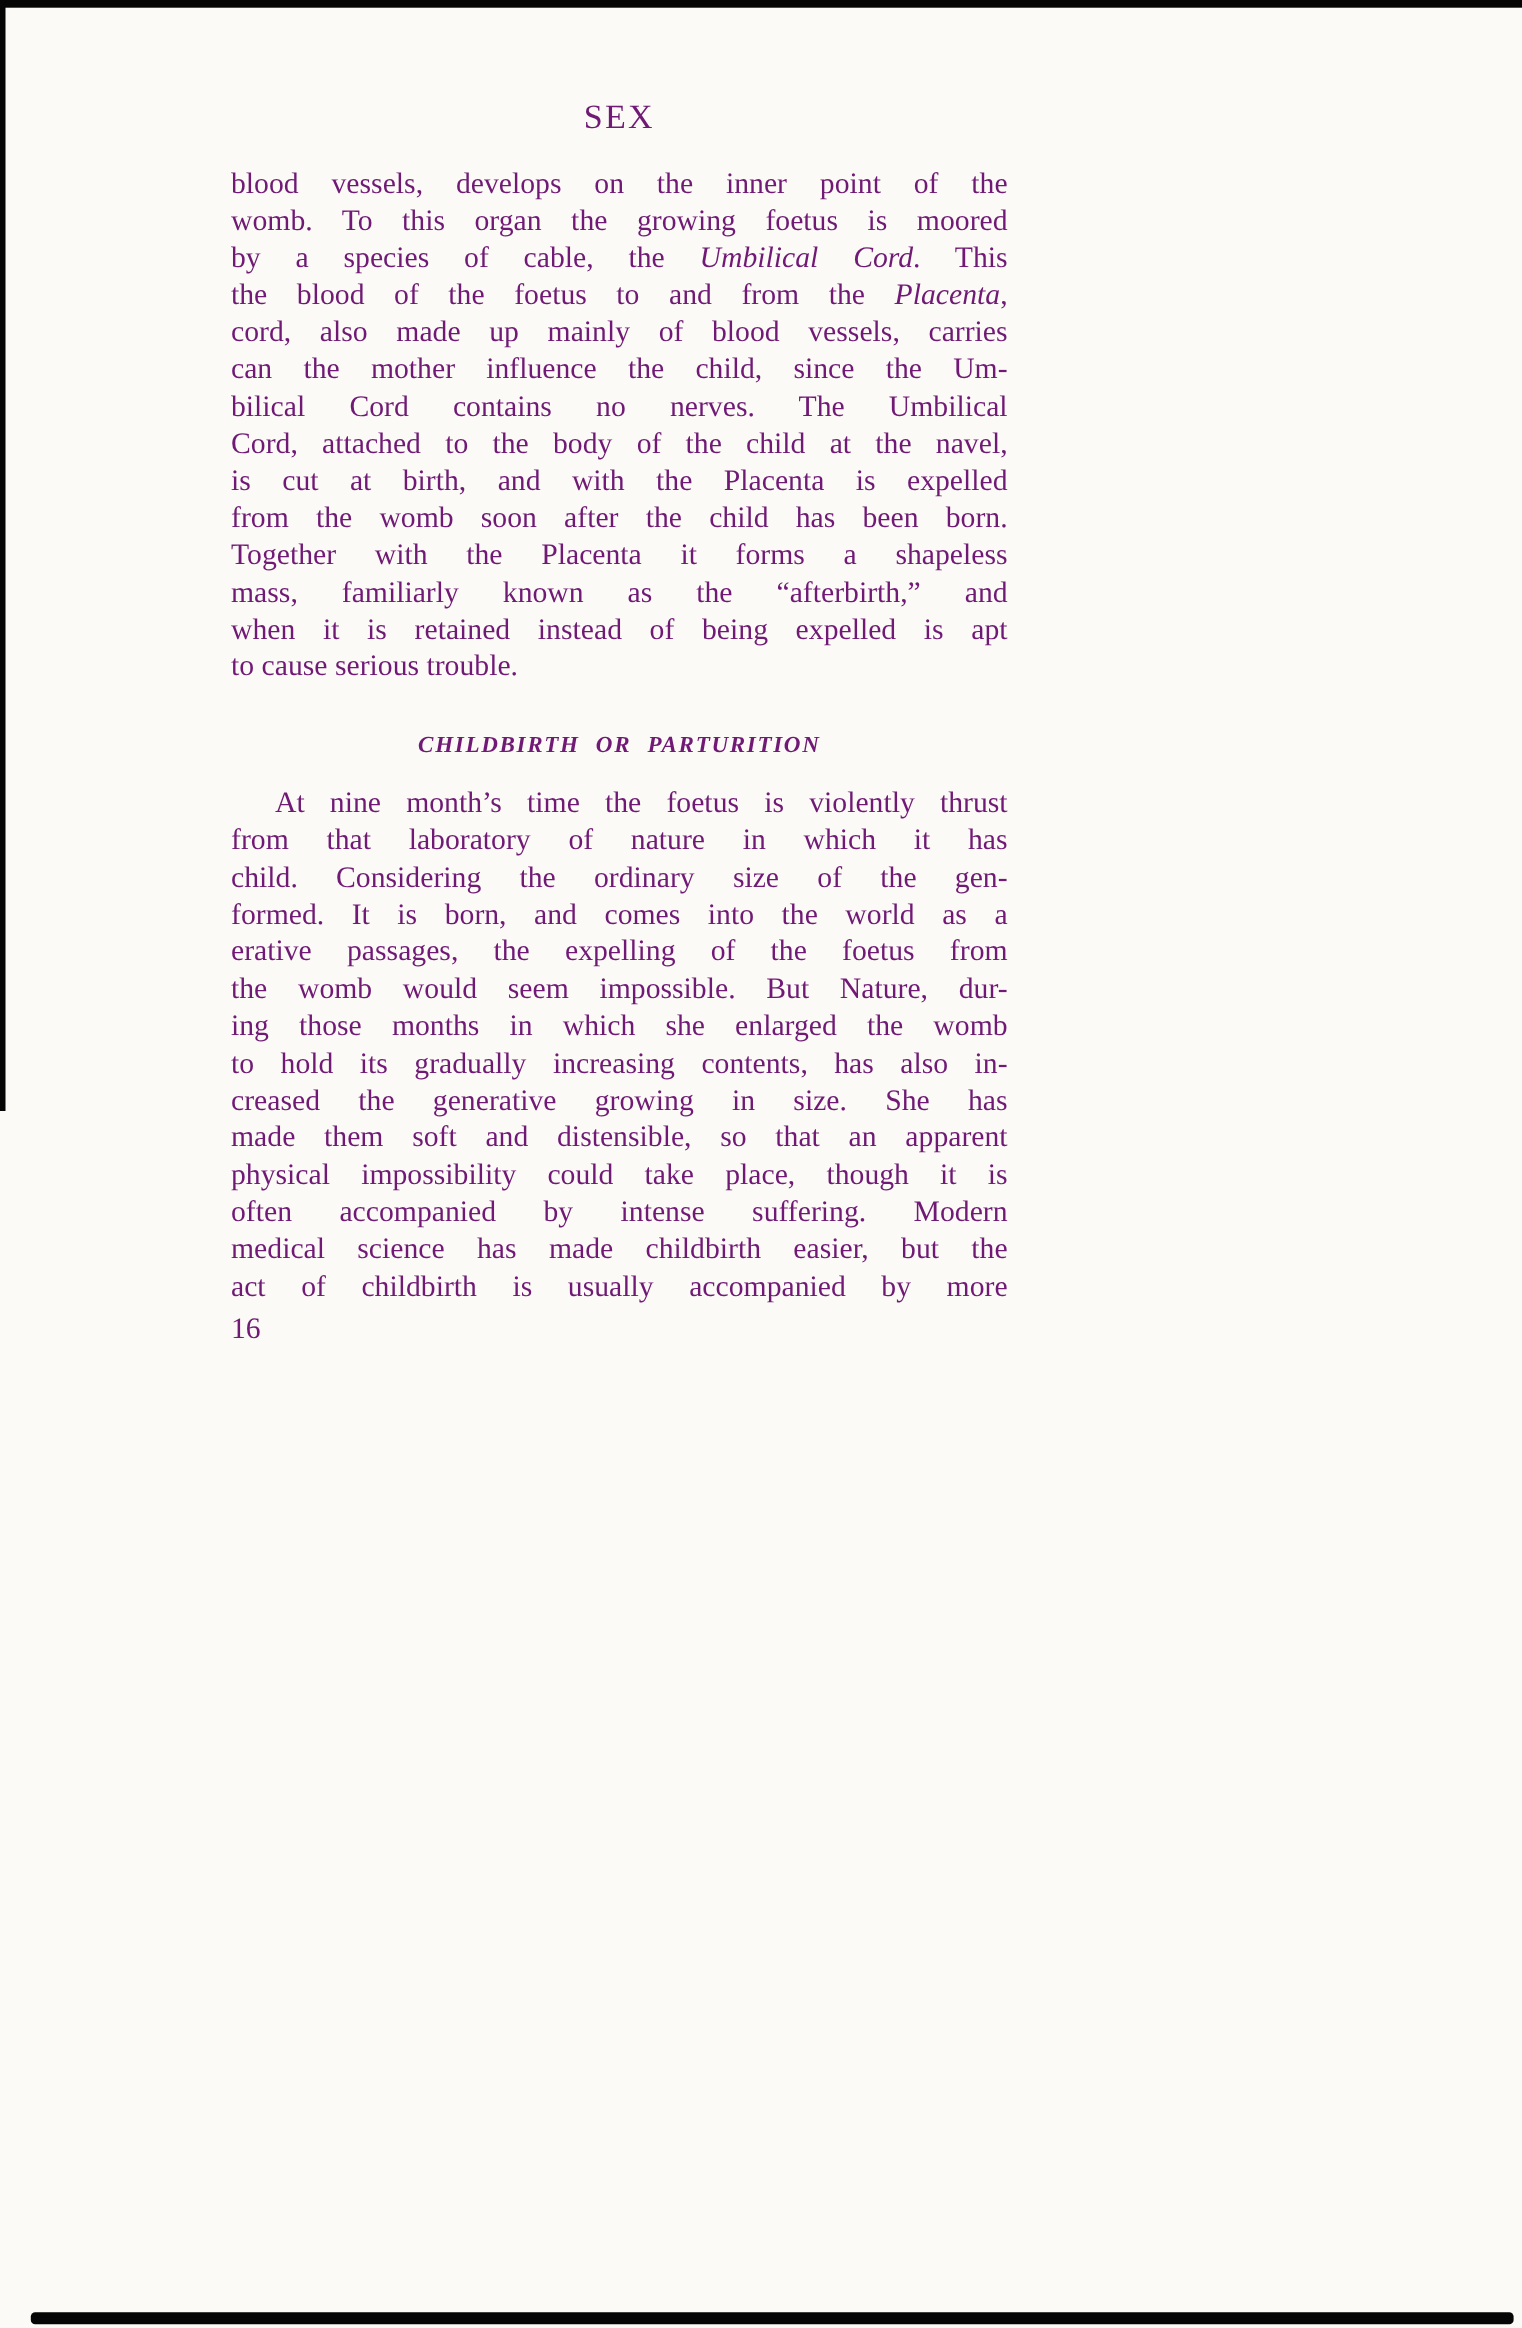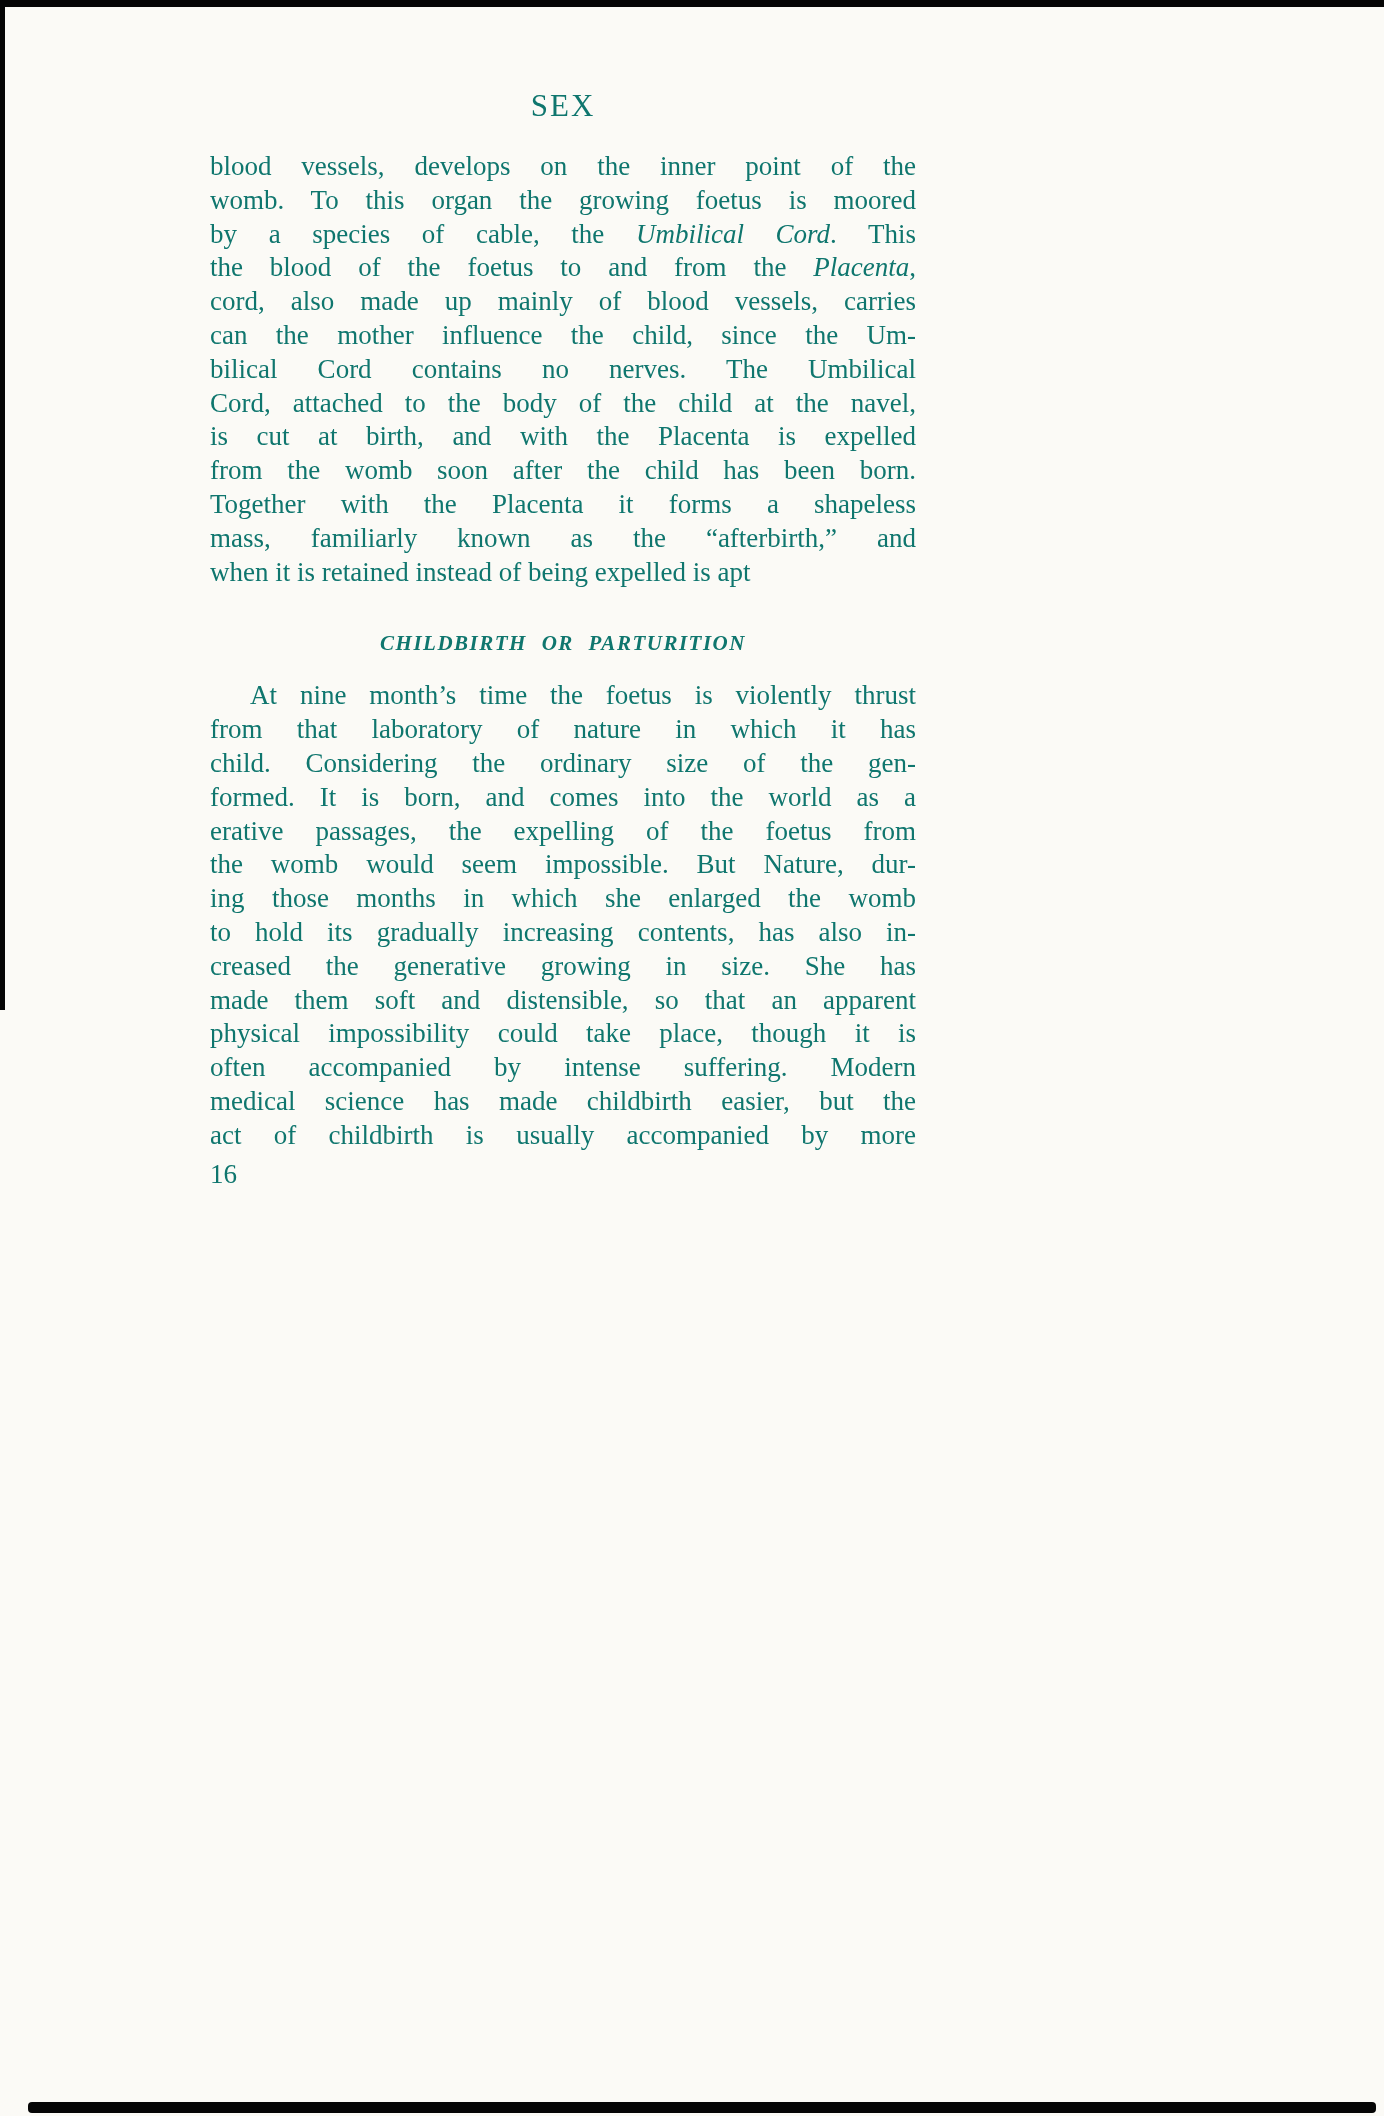--- a/index.html
+++ b/index.html
@@ -7,21 +7,21 @@
   html, body {
     background: #f7f7f3;
   }
 
   .page {
     position: relative;
     width: 1384px;
     height: 2116px;
     background: #fbfaf6;
     font-family: "Liberation Serif", serif;
-    color: #0f766e;
+    color: #701a75;
     overflow: hidden;
   }
 
   
   .edge { position: absolute; background: #050505; }
   .edge-top    { top: 0; left: 0; width: 100%; height: 7px; }
   .edge-left   { top: 0; left: 0; width: 5px; height: 1010px; }
   .edge-bottom { left: 28px; right: 8px; bottom: 3px; height: 11px; border-radius: 4px; }
 
   .running-header {
@@ -97,20 +97,21 @@
         <div class="text-line" data-name="text-line">the blood of the foetus to and from the <i>Placenta</i>,</div>
         <div class="text-line" data-name="text-line">cord, also made up mainly of blood vessels, carries</div>
         <div class="text-line" data-name="text-line">can the mother influence the child, since the Um-</div>
         <div class="text-line" data-name="text-line">bilical Cord contains no nerves. The Umbilical</div>
         <div class="text-line" data-name="text-line">Cord, attached to the body of the child at the navel,</div>
         <div class="text-line" data-name="text-line">is cut at birth, and with the Placenta is expelled</div>
         <div class="text-line" data-name="text-line">from the womb soon after the child has been born.</div>
         <div class="text-line" data-name="text-line">Together with the Placenta it forms a shapeless</div>
         <div class="text-line" data-name="text-line">mass, familiarly known as the “afterbirth,” and</div>
         <div class="text-line" data-name="text-line">when it is retained instead of being expelled is apt</div>
+        <div class="text-line" data-name="text-line">to cause serious trouble.</div>
       </div>
 
     <div class="section-heading" data-name="section-heading">CHILDBIRTH OR PARTURITION</div>
 
     <div class="paragraph" data-name="paragraph-2">
         <div class="text-line" data-name="text-line">At nine month’s time the foetus is violently thrust</div>
         <div class="text-line" data-name="text-line">from that laboratory of nature in which it has</div>
         <div class="text-line" data-name="text-line">child. Considering the ordinary size of the gen-</div>
         <div class="text-line" data-name="text-line">formed. It is born, and comes into the world as a</div>
         <div class="text-line" data-name="text-line">erative passages, the expelling of the foetus from</div>

